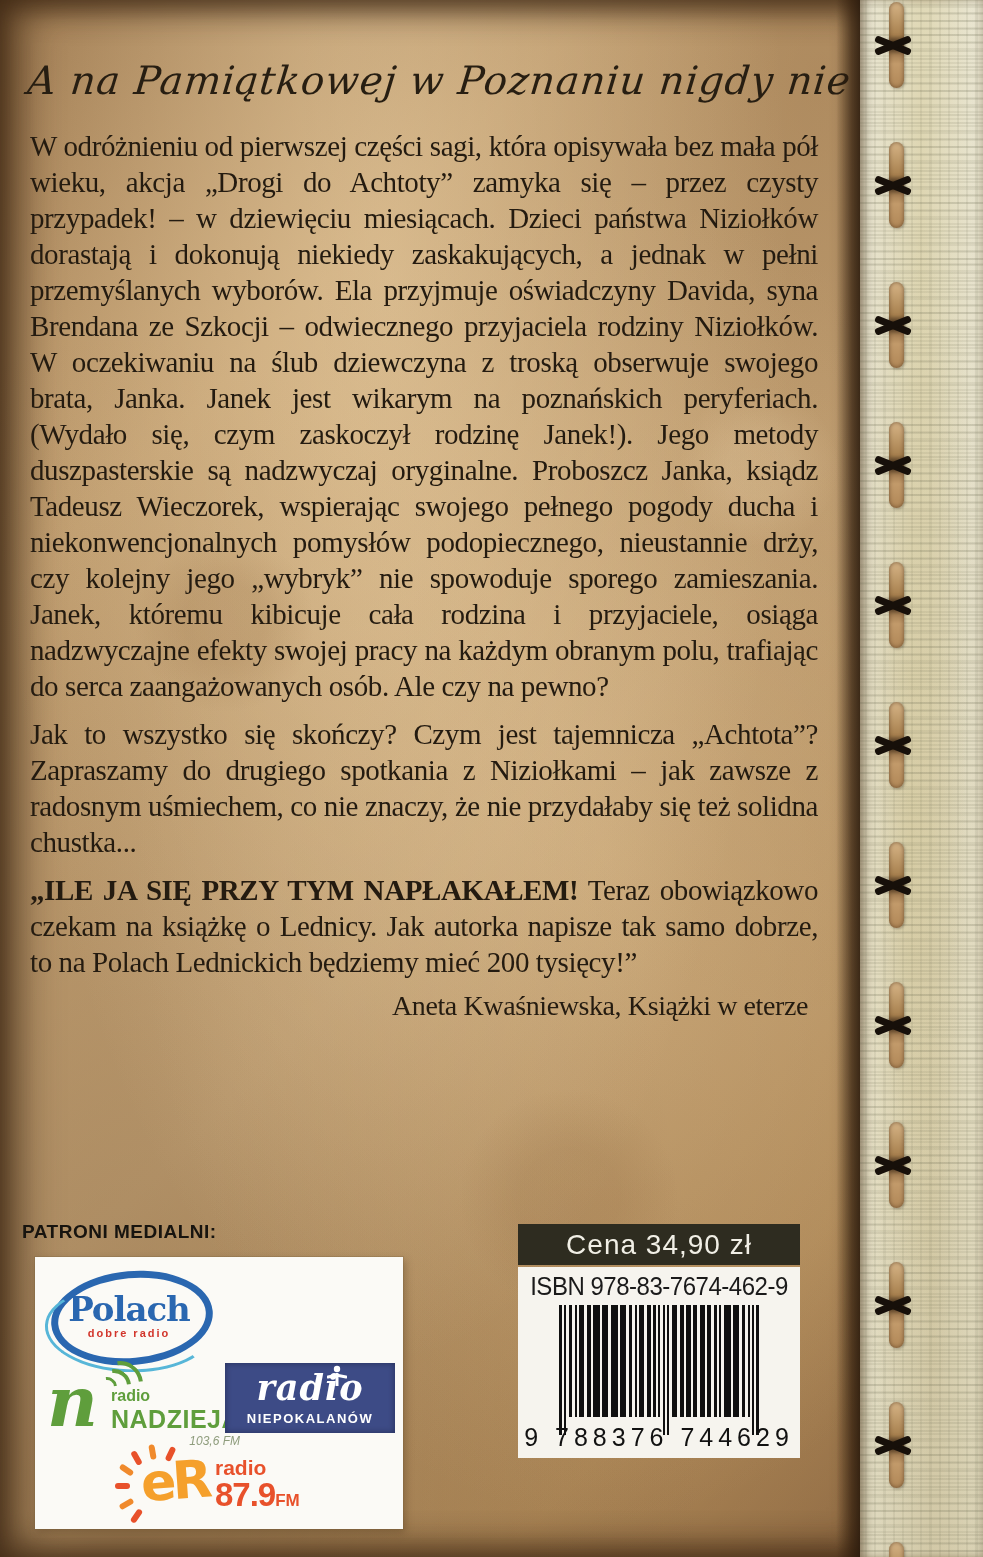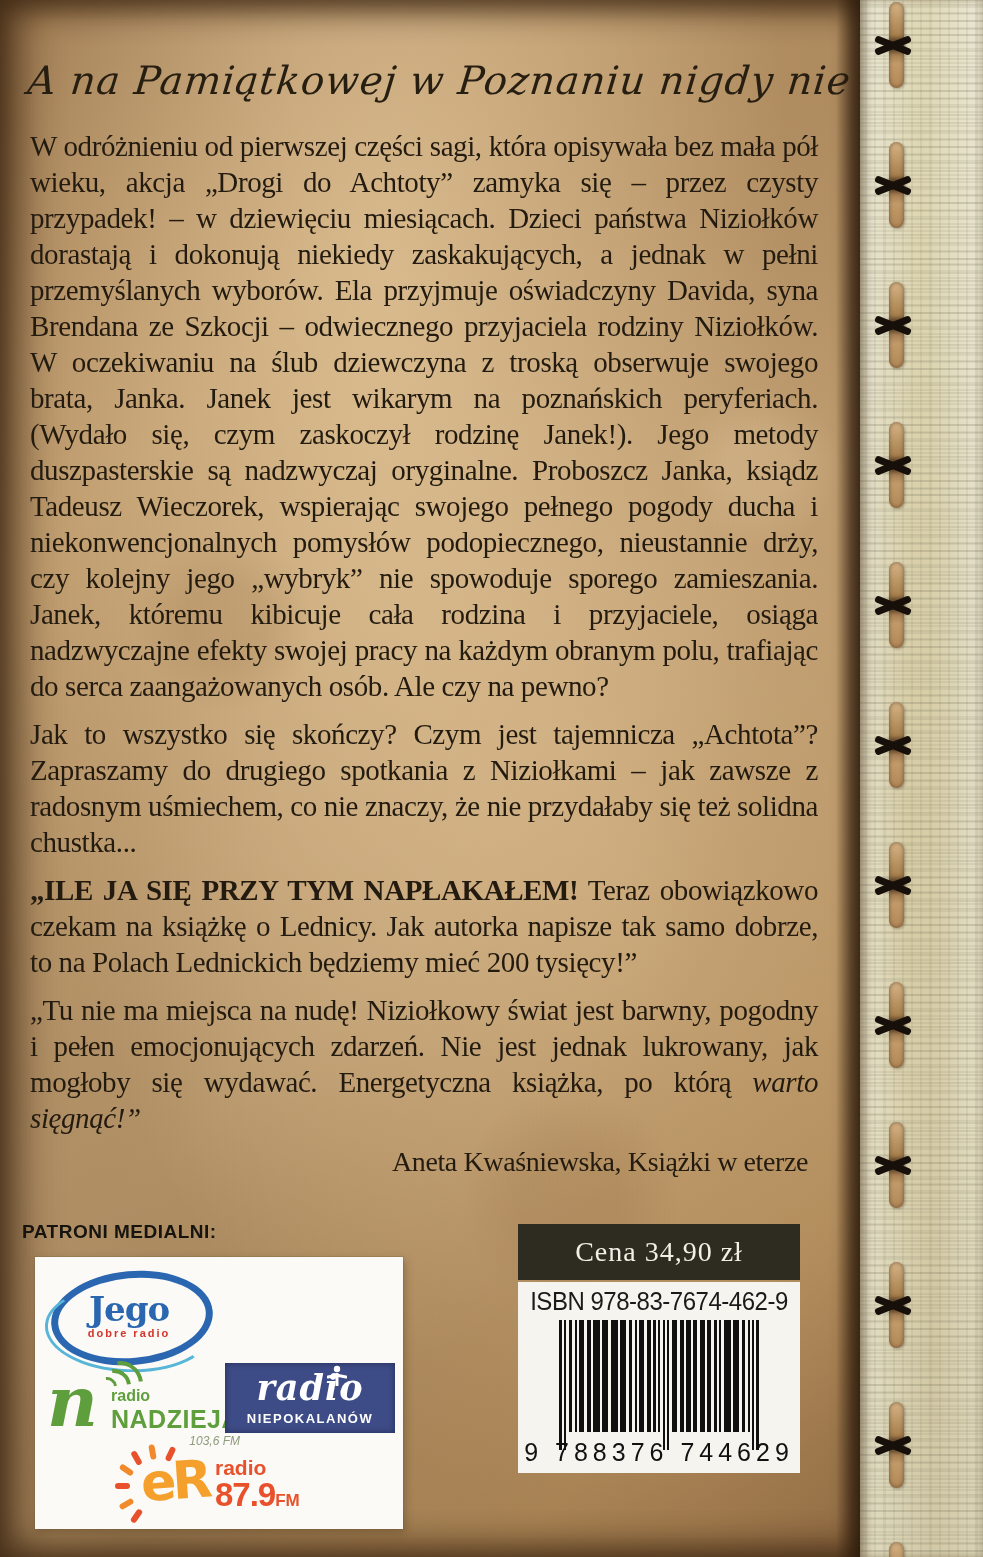--- a/index.html
+++ b/index.html
@@ -90,22 +90,22 @@
     transform:rotate(-4deg);}
   .ray{position:absolute;width:15px;height:6px;border-radius:3px;background:#e8512b;}
   .ray.o{background:#f08a2c;}
   .er-text{position:absolute;left:102px;top:8px;font-family:"Liberation Sans",sans-serif;
     color:#e8512b;font-weight:bold;line-height:1;}
   .er-radio{font-size:21px;}
   .er-freq{font-size:33px;letter-spacing:-1px;}
   .er-fm{font-size:17px;}
   
   .commerce{position:absolute;left:518px;top:11px;width:282px;}
-  .price-box{height:56px;background:#2e2c20;color:#f1efe6;display:flex;align-items:center;
-    justify-content:center;font-family:Liberation Serif, serif;font-size:28px;
+  .price-box{height:41px;background:#2e2c20;color:#f1efe6;display:flex;align-items:center;
+    justify-content:center;font-family:Liberation Sans, sans-serif;font-size:28px;
     letter-spacing:1px;}
   .isbn-panel{background:#f6f4ee;padding:5px 0 6px 0;margin-top:2px;}
   .isbn{width:100%;text-align:center;font-family:"Liberation Sans",sans-serif;font-size:25px;
     color:#1a1a1a;letter-spacing:-0.5px;transform:scaleX(.96);}
   .barcode{display:flex;align-items:flex-start;justify-content:center;height:132px;
     margin-top:4px;overflow:hidden;}
   .bar{display:inline-block;background:#101010;height:112px;flex:none;}
   .bar.tall{height:130px;}
   .gap{display:inline-block;flex:none;}
   .barcode-digits{width:100%;text-align:center;font-family:"Liberation Sans",sans-serif;
@@ -147,32 +147,31 @@
 
 <div class="page">
   <div class="cover">
 
     <div class="tagline">A na Pamiątkowej w Poznaniu nigdy nie pada deszcz</div>
 
     <div class="text-col">
       <p>W odróżnieniu od pierwszej części sagi, która opisywała bez mała pół wieku, akcja „Drogi do Achtoty” zamyka się – przez czysty przypadek! – w dziewięciu miesiącach. Dzieci państwa Niziołków dorastają i dokonują niekiedy zaskakujących, a jednak w pełni przemyślanych wyborów. Ela przyjmuje oświadczyny Davida, syna Brendana ze Szkocji – odwiecznego przyjaciela rodziny Niziołków. W oczekiwaniu na ślub dziewczyna z troską obserwuje swojego brata, Janka. Janek jest wikarym na poznańskich peryferiach. (Wydało się, czym zaskoczył rodzinę Janek!). Jego metody duszpasterskie są nadzwyczaj oryginalne. Proboszcz Janka, ksiądz Tadeusz Wieczorek, wspierając swojego pełnego pogody ducha i niekonwencjonalnych pomysłów podopiecznego, nieustannie drży, czy kolejny jego „wybryk” nie spowoduje sporego zamieszania. Janek, któremu kibicuje cała rodzina i przyjaciele, osiąga nadzwyczajne efekty swojej pracy na każdym obranym polu, trafiając do serca zaangażowanych osób. Ale czy na pewno?</p>
       <p>Jak to wszystko się skończy? Czym jest tajemnicza „Achtota”? Zapraszamy do drugiego spotkania z Niziołkami – jak zawsze z radosnym uśmiechem, co nie znaczy, że nie przydałaby się też solidna chustka...</p>
       <p><span class="q-lead">„ILE JA SIĘ PRZY TYM NAPŁAKAŁEM!</span><span> Teraz obowiązkowo czekam na książkę o Lednicy. Jak autorka napisze tak samo dobrze, to na Polach Lednickich będziemy mieć 200 tysięcy!”</span></p>
-      <p><span>„Tu nie ma miejsca na nudę! Niziołkowy świat jest barwny, pogodny i pełen emocjonujących zdarzeń. Nie jest jednak lukrowany, jak mogłoby się wydawać. Energetyczna książka, po którą </span><span class="it">warto sięgnąć!”</span></p>
       <div class="attr">Aneta Kwaśniewska, Książki w eterze</div>
     </div>
 
     <div class="bottom">
       <div class="patrons-title">PATRONI MEDIALNI:</div>
 
       <div class="logo-panel">
 
         <div class="logo emaus">
           <div class="emaus-oval"></div>
-          <div class="emaus-text">Jego</div>
+          <div class="emaus-text">Polach</div>
           <div class="emaus-sub">dobre radio</div>
         </div>
 
 
         <div class="logo nadzieja">
           <span class="n-wave n-w1"></span>
           <span class="n-wave n-w2"></span>
           <span class="n-wave n-w3"></span>
           <div class="n-glyph">n</div>
           <div class="n-text">

